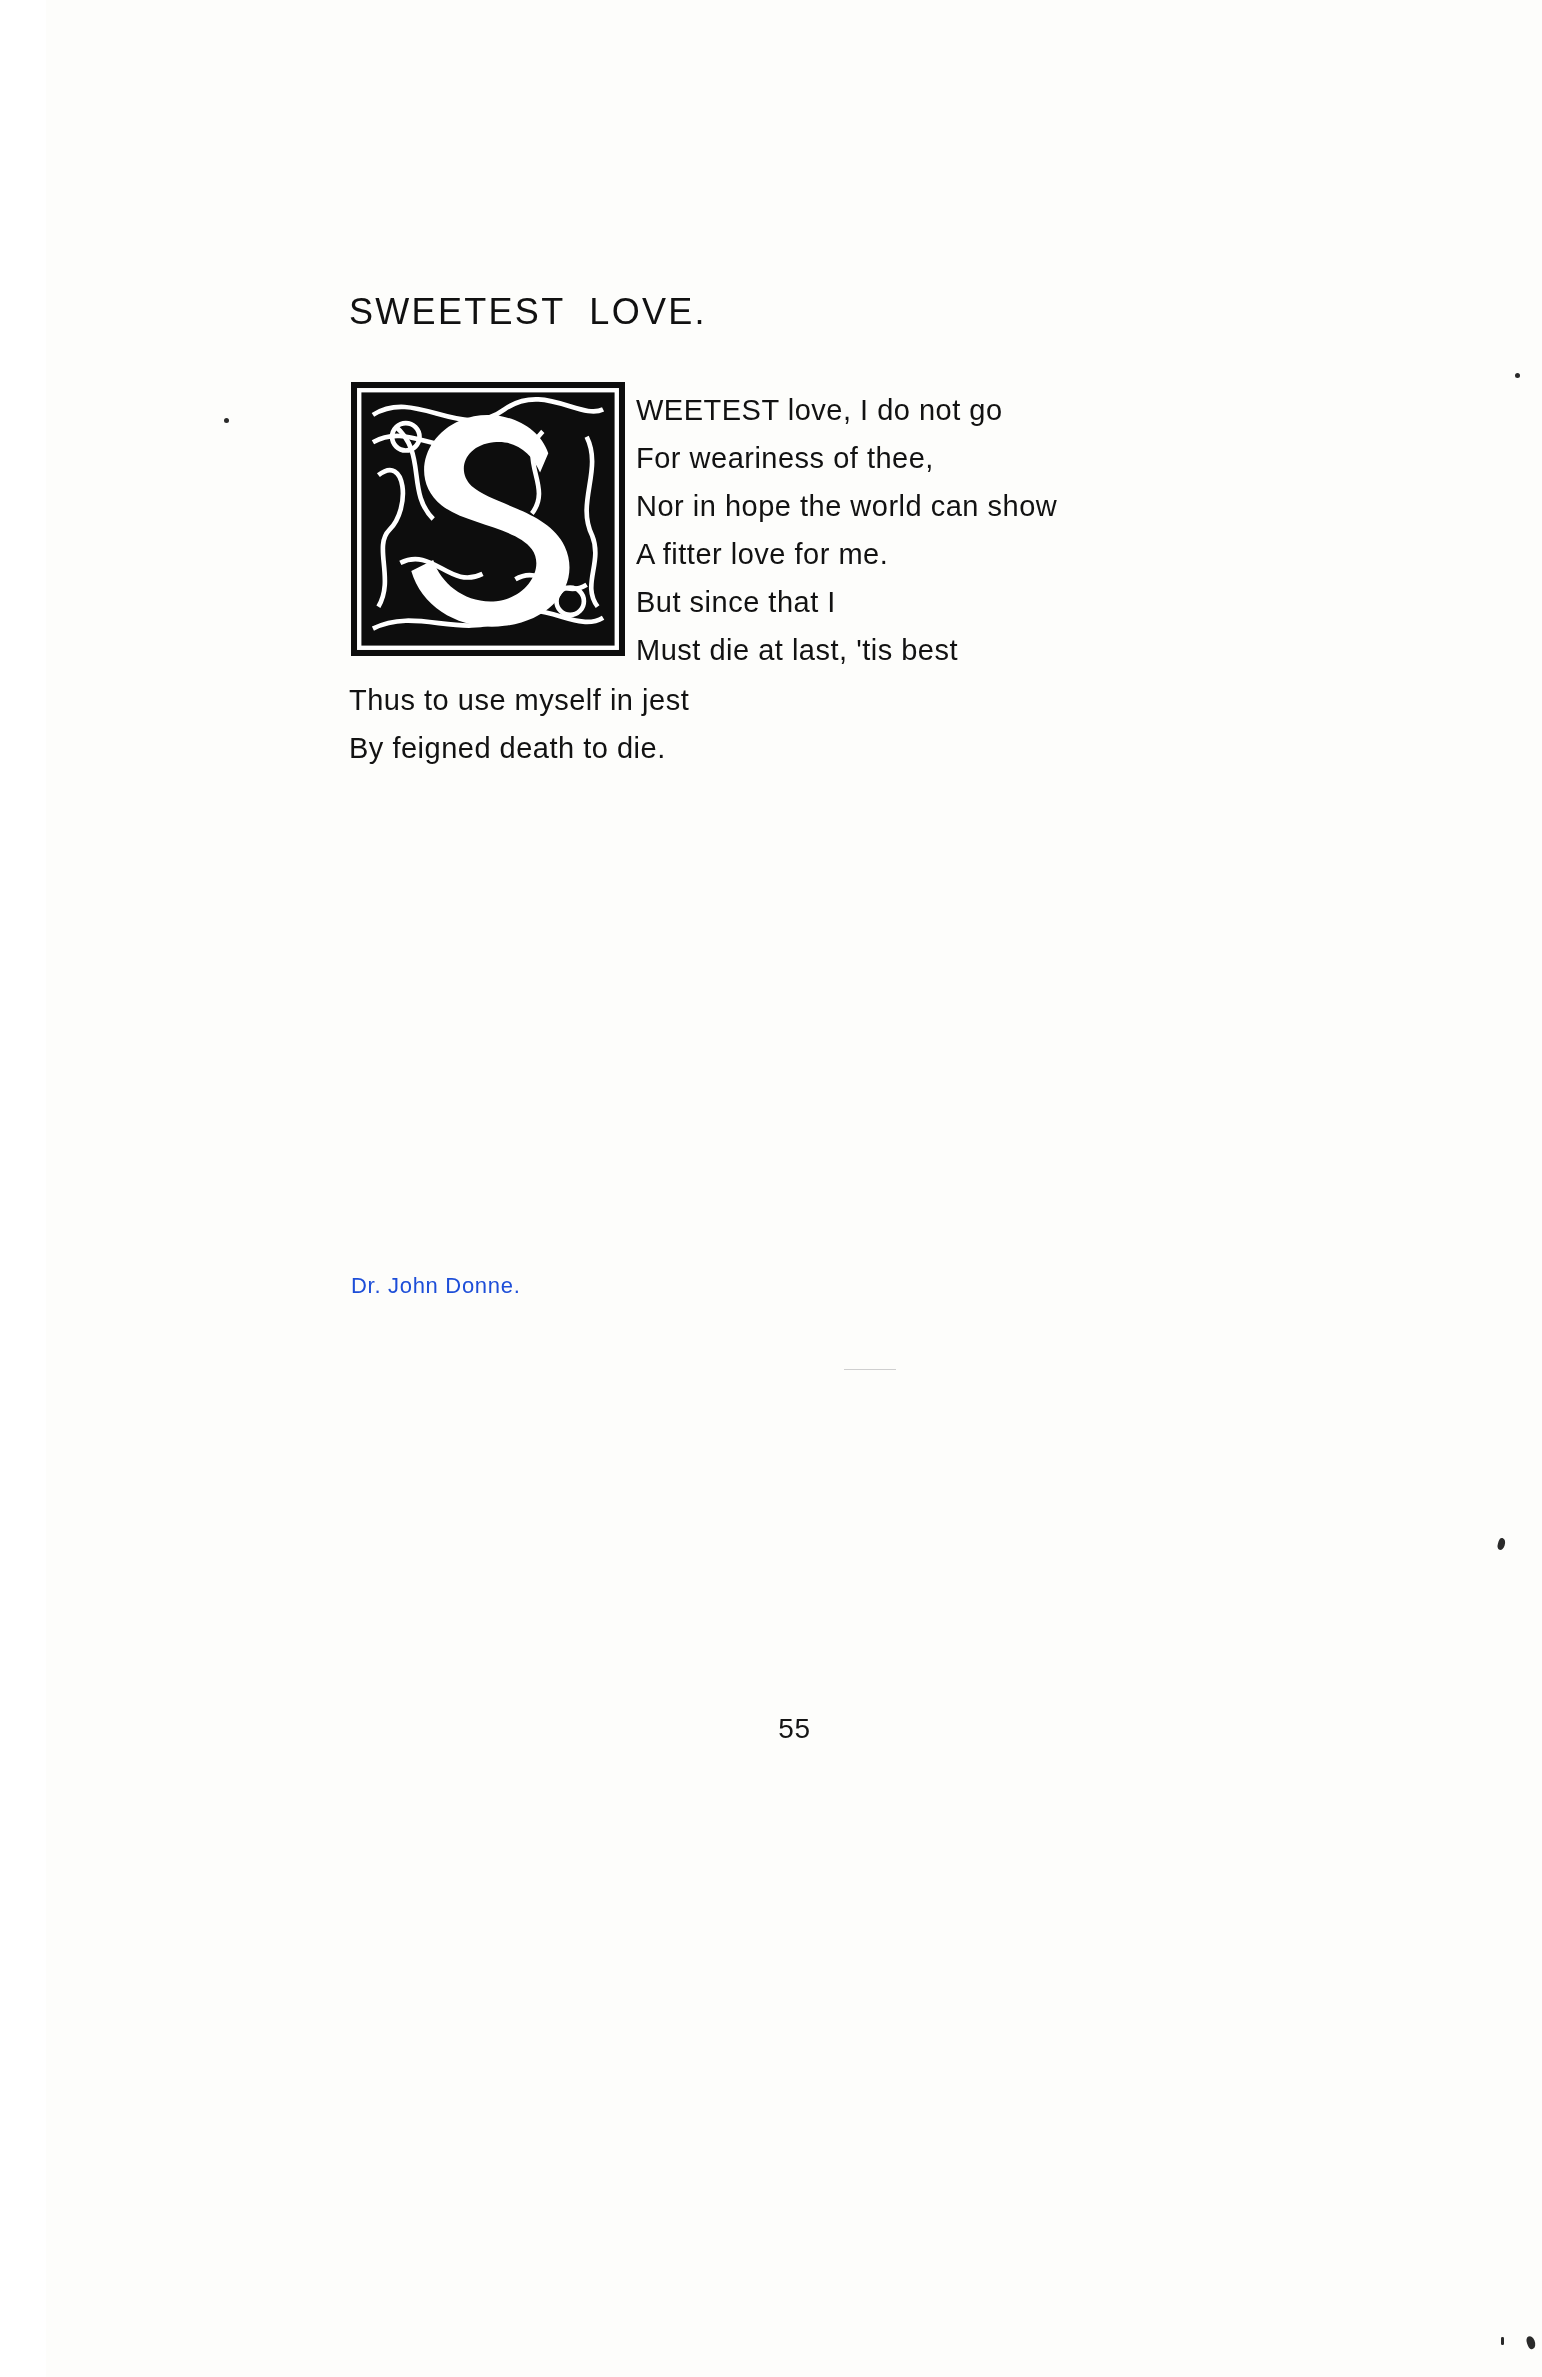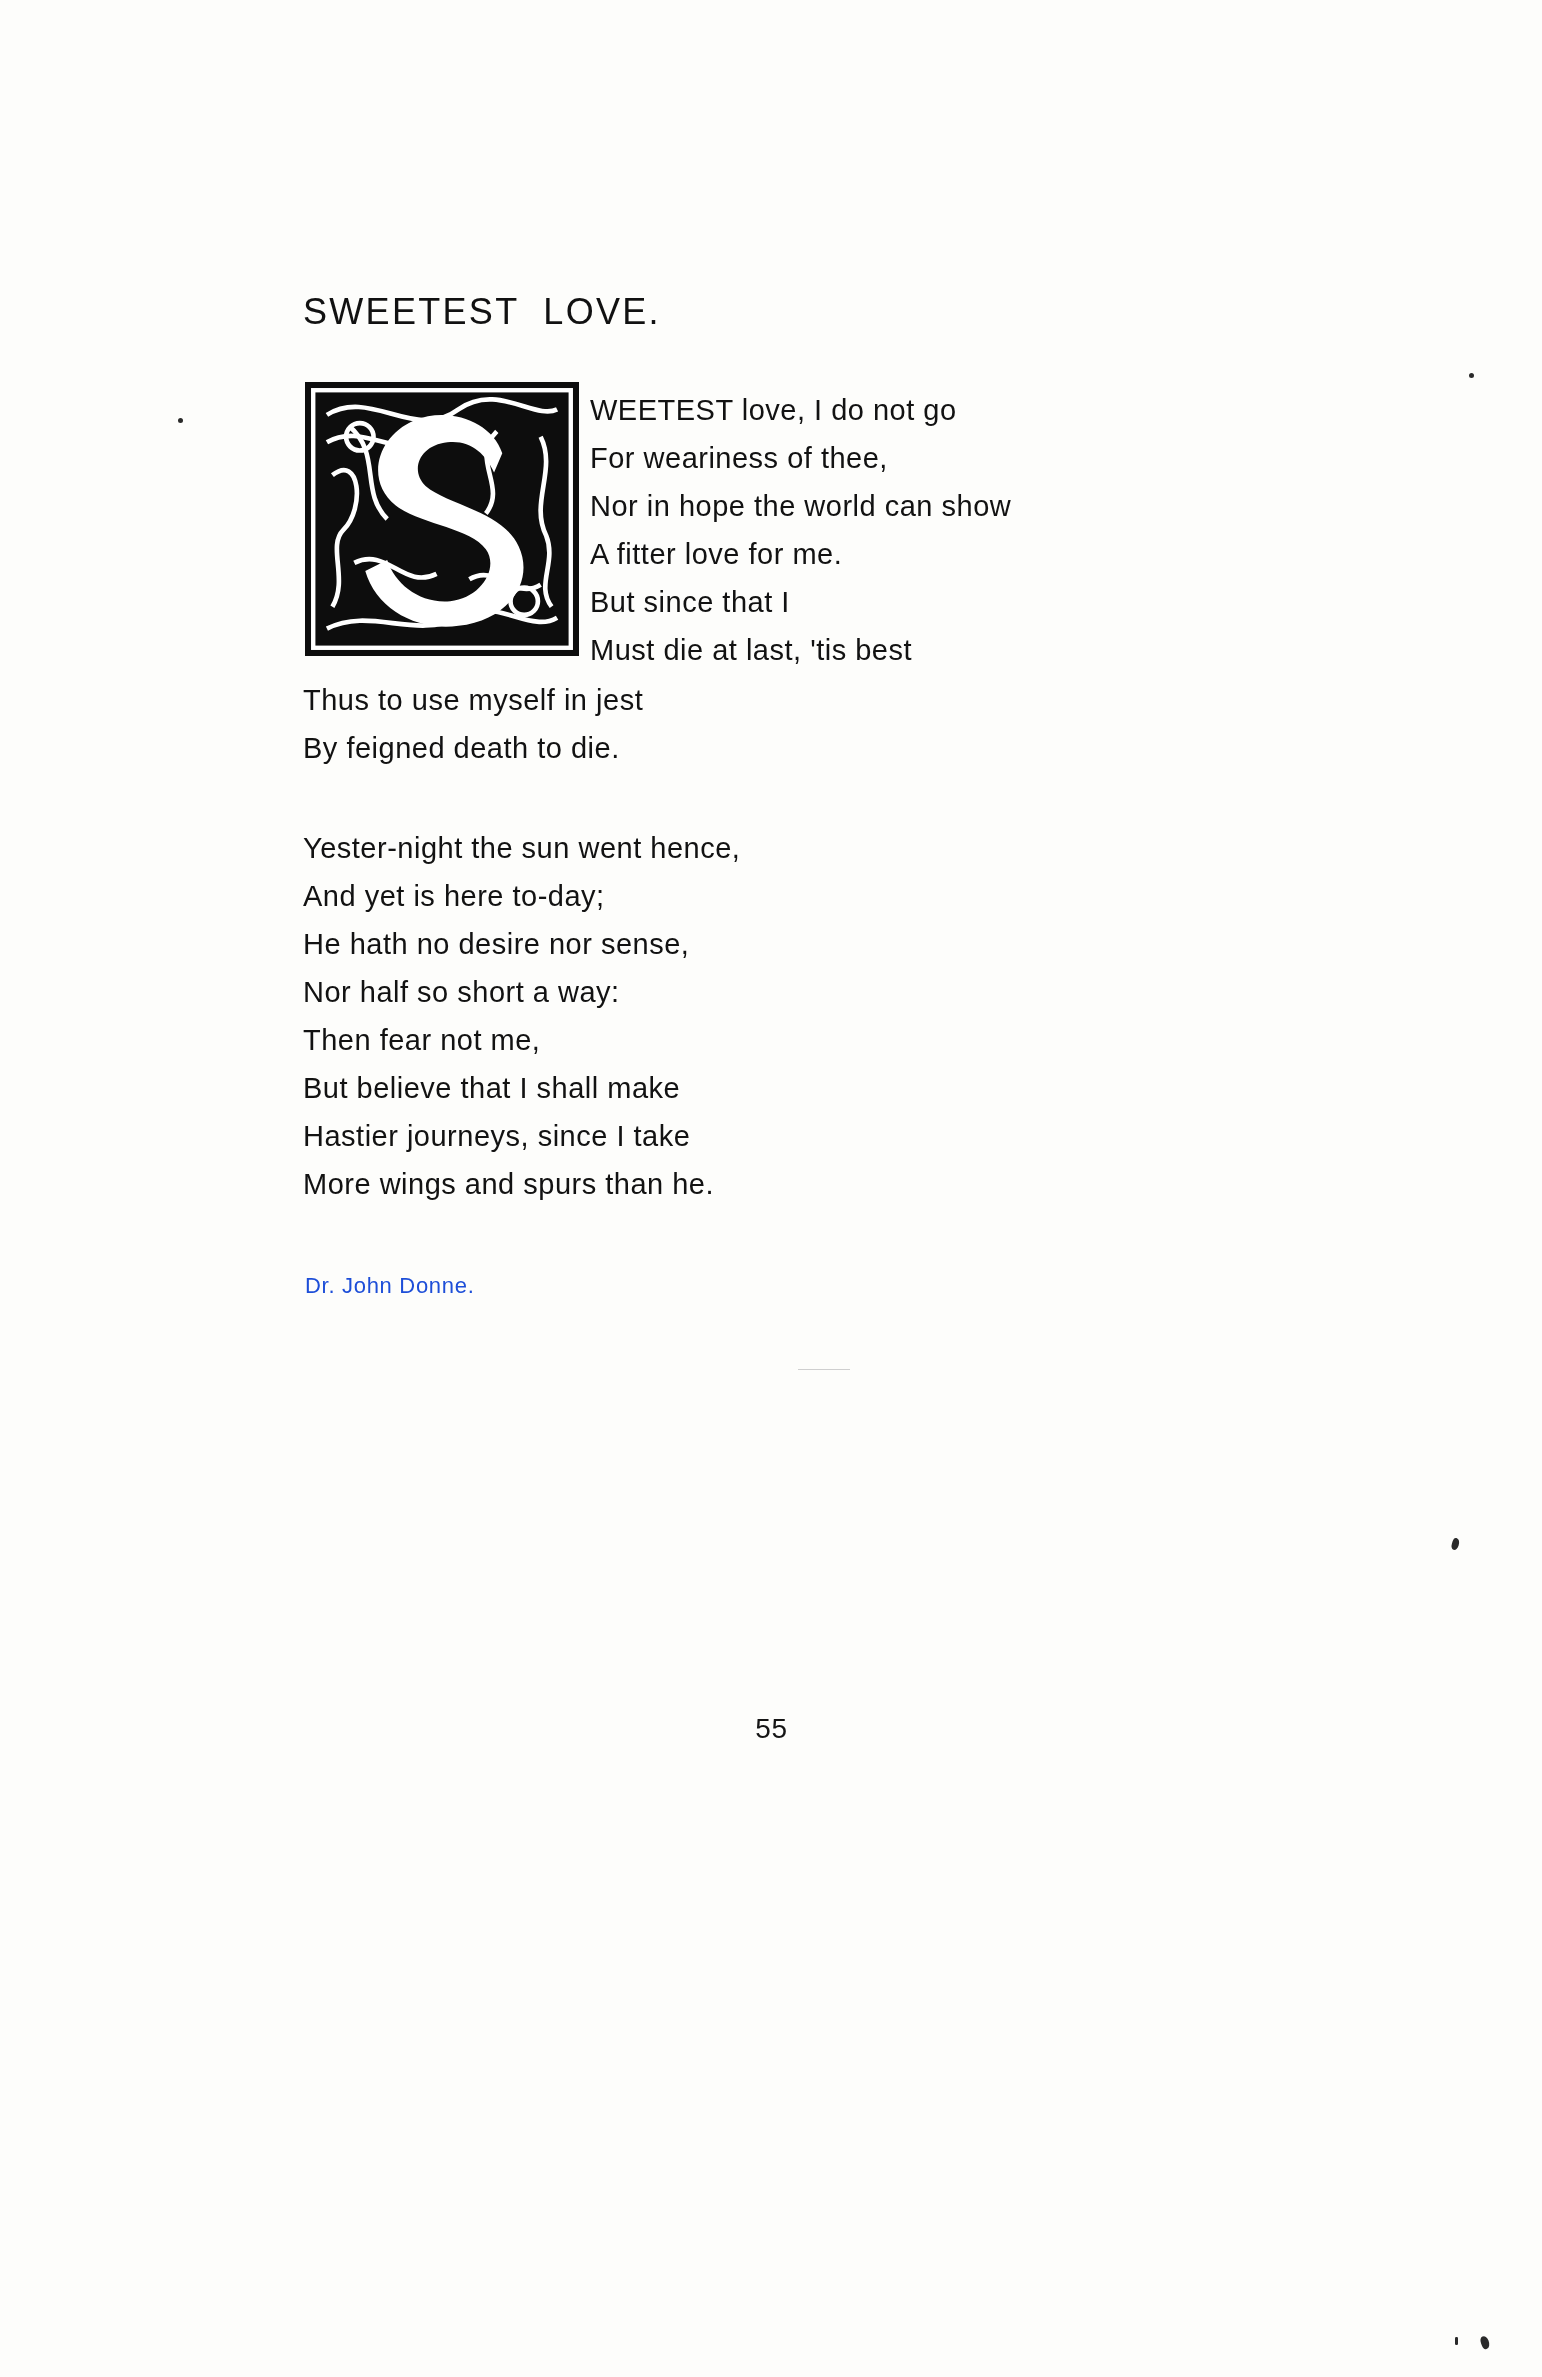--- a/index.html
+++ b/index.html
@@ -13,20 +13,21 @@
     position: relative;
     font-family: "Liberation Serif", serif;
     color: #000000;
     overflow: hidden;
   }
 
   .page {
     position: absolute;
     inset: 0;
     background: #fdfdfb;
+    margin-left: 46px;
   }
 
   
   .poem-title {
     position: absolute;
     left: 303px;
     top: 291px;
     font-family: "Liberation Sans", sans-serif;
     font-size: 36px;
     letter-spacing: 2.3px;
@@ -164,28 +165,20 @@
   <div class="stanza stanza-1-indent">WEETEST love, I do not go
 For weariness of thee,
 Nor in hope the world can show
 A fitter love for me.
 But since that I
 Must die at last, 'tis best</div>
 
   <div class="stanza stanza-1-full">Thus to use myself in jest
 By feigned death to die.</div>
 
-  <div class="stanza stanza-2">Yester-night the sun went hence,
-And yet is here to-day;
-He hath no desire nor sense,
-Nor half so short a way:
-Then fear not me,
-But believe that I shall make
-Hastier journeys, since I take
-More wings and spurs than he.</div>
 
   <div class="attribution">Dr. John Donne.</div>
 
   <div class="folio">55</div>
 
   <div class="speck s1"></div>
   <div class="speck s2"></div>
   <div class="speck s3"></div>
   <div class="speck s4"></div>
   <div class="speck s5"></div>

